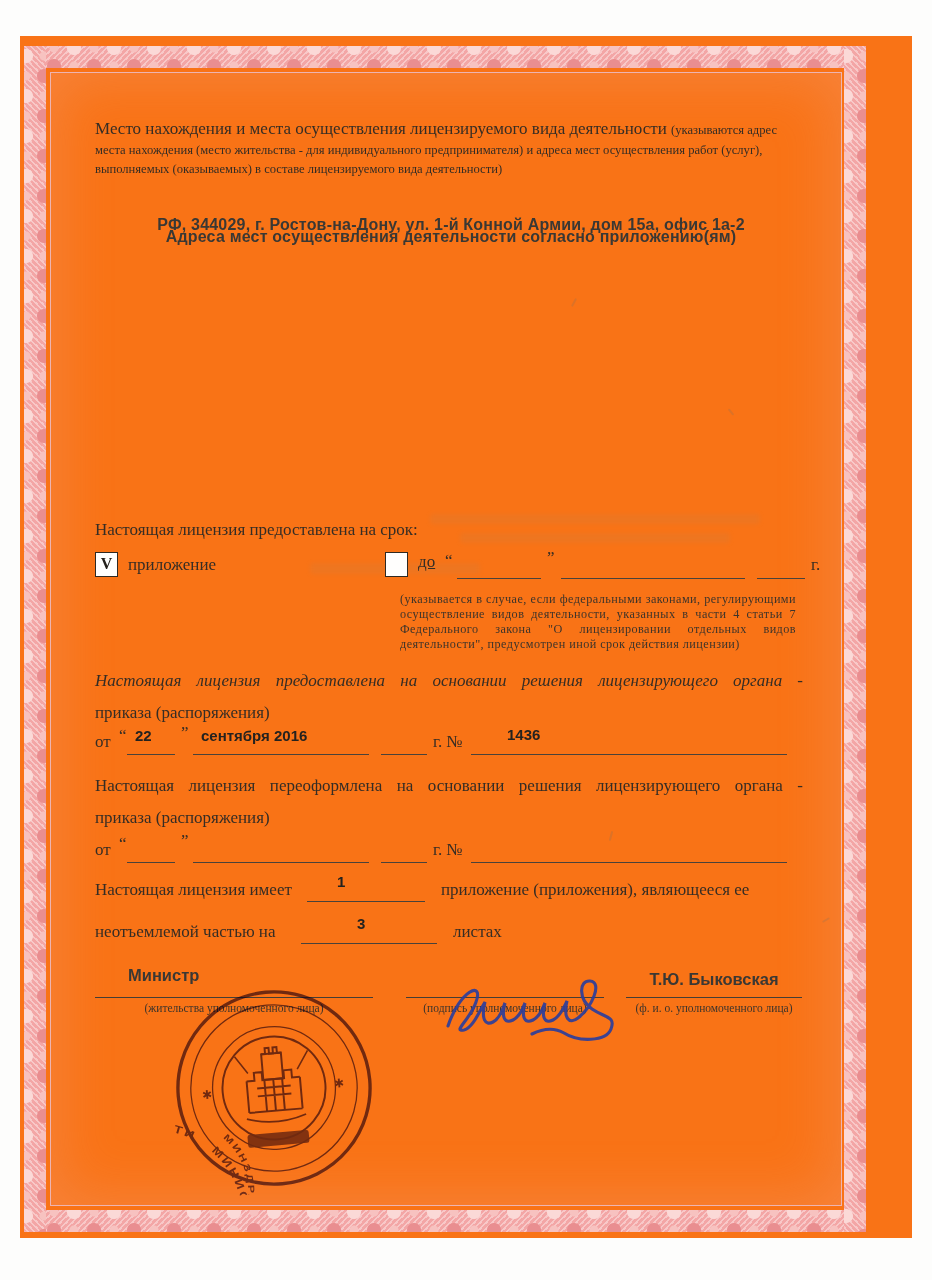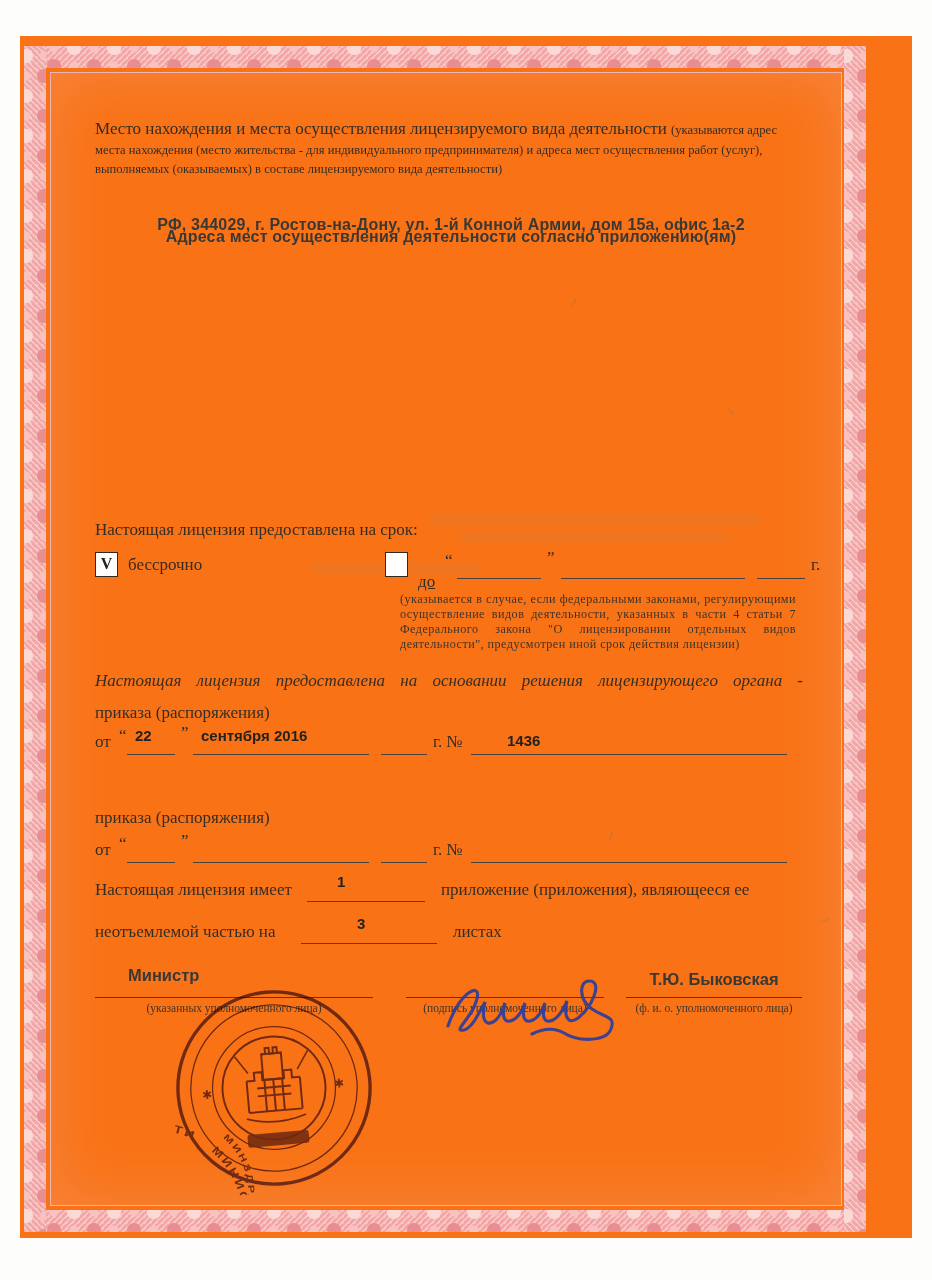--- a/index.html
+++ b/index.html
@@ -72,23 +72,23 @@
     <span>Место нахождения и места осуществления лицензируемого вида деятельности </span><span class="small-inline">(указываются адрес места нахождения (место жительства - для индивидуального предпринимателя) и адреса мест осуществления работ (услуг), выполняемых (оказываемых) в составе лицензируемого вида деятельности)</span>
   </div>
 
   <div class="abs sansb addr" style="left:75px;top:160px;width:712px;margin-top:20px;">РФ, 344029, г. Ростов-на-Дону, ул. 1-й Конной Армии, дом 15а, офис 1а-2</div>
   <div class="abs sansb addr" style="left:75px;top:192px;width:712px;">Адреса мест осуществления деятельности согласно приложению(ям)</div>
 
   <div class="abs body17" style="left:75px;top:484px;">Настоящая лицензия предоставлена на срок:</div>
 
   <div class="abs" style="left:75px;top:516px;width:740px;height:32px;">
     <span class="cbx" style="left:0;top:0;">V</span>
-    <span class="abs body17" style="left:33px;top:3px;">бессрочно</span>
+    <span class="abs body17" style="left:33px;top:3px;">приложение</span>
     <span class="cbx" style="left:290px;top:0;"></span>
-    <span class="abs body17" style="left:323px;top:20px;text-decoration:underline;">до</span>
+    <span class="abs body17" style="left:323px;top:0;text-decoration:underline;">до</span>
     <span class="abs q" style="left:350px;top:-1px;">“</span>
     <span class="blank" style="left:362px;top:0;width:84px;height:26px;"></span>
     <span class="abs q" style="left:452px;top:-4px;">”</span>
     <span class="blank" style="left:466px;top:0;width:184px;height:26px;"></span>
     <span class="blank" style="left:662px;top:0;width:48px;height:26px;"></span>
     <span class="abs body17" style="left:716px;top:3px;">г.</span>
   </div>
 
   <div class="abs note" style="left:380px;top:556px;width:396px;">(указывается в случае, если федеральными законами, регулирующими осуществление видов деятельности, указанных в части 4 статьи 7 Федерального закона "О лицензировании отдельных видов деятельности", предусмотрен иной срок действия лицензии)</div>
 
@@ -99,23 +99,24 @@
     <span class="abs body17" style="left:0;top:6px;">от</span>
     <span class="abs q" style="left:24px;top:0;">“</span>
     <span class="blank" style="left:32px;top:0;width:48px;height:28px;"></span>
     <span class="val" style="left:40px;top:1px;">22</span>
     <span class="abs q" style="left:86px;top:-3px;">”</span>
     <span class="blank" style="left:98px;top:0;width:176px;height:28px;"></span>
     <span class="val" style="left:106px;top:1px;">сентября 2016</span>
     <span class="blank" style="left:286px;top:0;width:46px;height:28px;"></span>
     <span class="abs body17" style="left:338px;top:6px;">г. №</span>
     <span class="blank" style="left:376px;top:0;width:316px;height:28px;"></span>
-    <span class="val" style="left:412px;top:6px;">1436</span>
+    <span class="val" style="left:412px;top:0;">1436</span>
   </div>
 
+  <div class="abs body17 just" style="left:75px;top:740px;width:708px;">Настоящая лицензия переоформлена на основании решения лицензирующего органа -</div>
   <div class="abs body17" style="left:75px;top:772px;">приказа (распоряжения)</div>
 
   <div class="abs" style="left:75px;top:798px;width:720px;height:30px;">
     <span class="abs body17" style="left:0;top:6px;">от</span>
     <span class="abs q" style="left:24px;top:0;">“</span>
     <span class="blank" style="left:32px;top:0;width:48px;height:28px;"></span>
     <span class="abs q" style="left:86px;top:-3px;">”</span>
     <span class="blank" style="left:98px;top:0;width:176px;height:28px;"></span>
     <span class="blank" style="left:286px;top:0;width:46px;height:28px;"></span>
     <span class="abs body17" style="left:338px;top:6px;">г. №</span>
@@ -130,21 +131,21 @@
   </div>
   <div class="abs" style="left:75px;top:884px;width:720px;height:28px;">
     <span class="abs body17" style="left:0;top:2px;font-family:Liberation Serif, serif;">неотъемлемой частью на</span>
     <span class="blank" style="left:206px;top:0;width:136px;height:23px;"></span>
     <span class="val" style="left:262px;top:-5px;">3</span>
     <span class="abs body17" style="left:358px;top:2px;">листах</span>
   </div>
 
   <div class="abs sansb" style="left:108px;top:930px;font-size:16.5px;text-align:right;">Министр</div>
   <div class="sigline" style="left:75px;top:961px;width:278px;"></div>
-  <div class="cap" style="left:75px;top:966px;width:278px;">(указанных уполномоченного лица)</div>
+  <div class="cap" style="left:75px;top:966px;width:278px;">(жительства уполномоченного лица)</div>
 
   <div class="sigline" style="left:386px;top:961px;width:198px;"></div>
   <div class="cap" style="left:386px;top:966px;width:198px;">(подпись уполномоченного лица)</div>
 
   <div class="abs sansb" style="left:606px;top:934px;width:176px;text-align:center;font-size:16.5px;">Т.Ю. Быковская</div>
   <div class="sigline" style="left:606px;top:961px;width:176px;"></div>
   <div class="cap" style="left:606px;top:966px;width:176px;">(ф. и. о. уполномоченного лица)</div>
 
   <svg class="signature" viewBox="0 0 210 80">
     <g stroke="#2d3e9b" stroke-width="3.1" fill="none" stroke-linecap="round" opacity="0.92">

